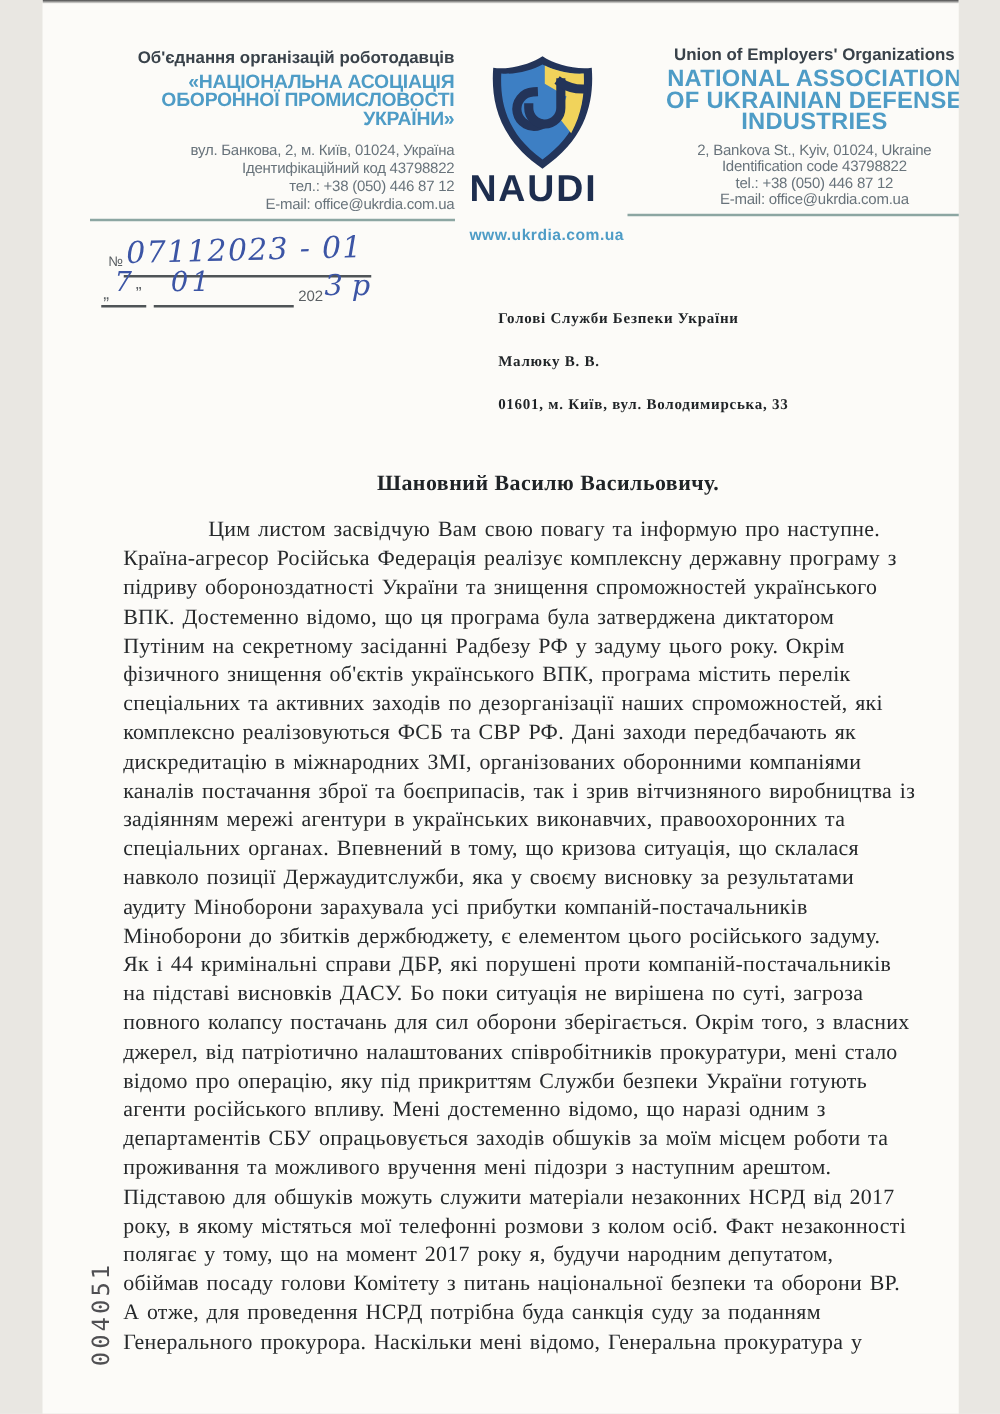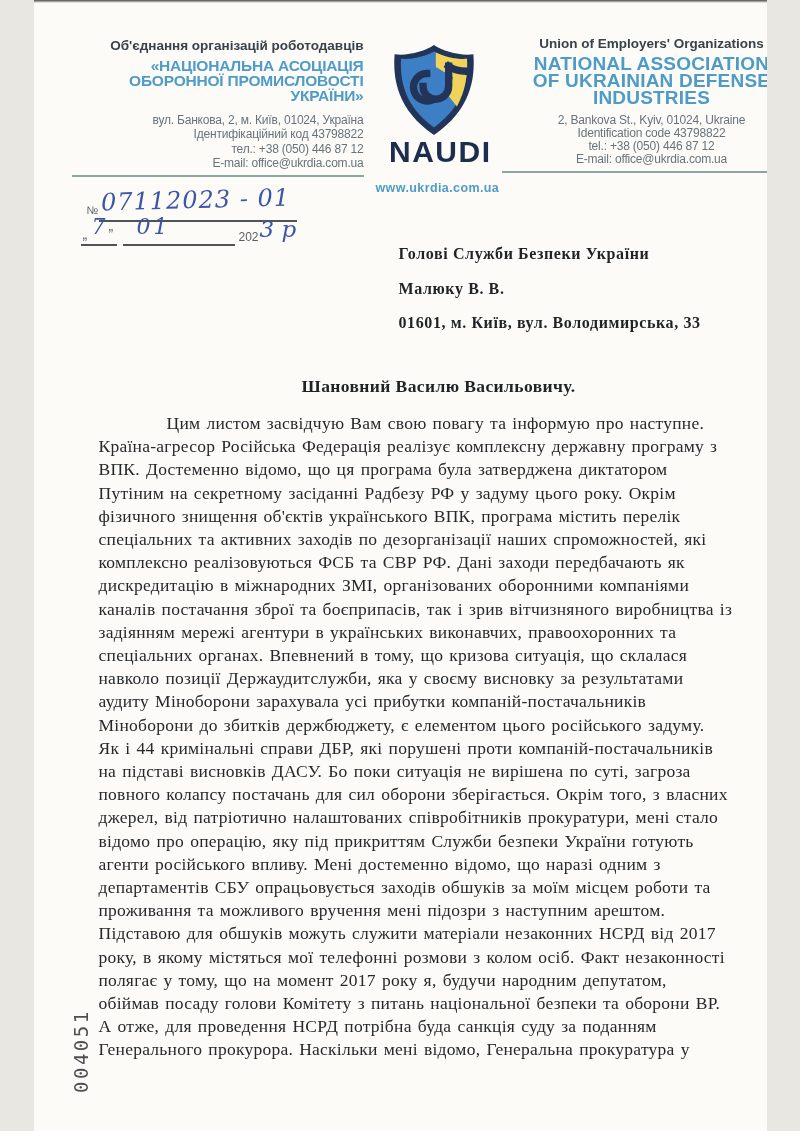--- a/index.html
+++ b/index.html
@@ -19,21 +19,21 @@
   .org-name { margin-top:5px; font-weight:bold; color:#4e9cc6; }
   .hdr-left .org-name { font-size:15.5px; line-height:15px; letter-spacing:-0.2px; }
   .hdr-right .org-name { font-size:19px; line-height:16.8px; letter-spacing:0.2px; }
   .addr { margin-top:10px; font-size:12px; line-height:14.4px; color:#68737b; letter-spacing:-0.2px; }
   .hdr-right .addr { margin-top:8px; line-height:13px; }
   .rule { position:absolute; height:2px; background:#8ca6a2; }
   .rule-left { left:38px; width:292px; top:175px; }
   .rule-right { left:468px; width:289px; top:171px; }
 
   
-  .logo { position:absolute; left:342px; top:44px; width:116px; text-align:right; }
+  .logo { position:absolute; left:342px; top:44px; width:116px; text-align:left; }
   .logo svg { display:block; margin:0 auto; }
   .logo-acronym { margin-top:1px; font-size:30px; font-weight:bold; color:#1d2d4e; letter-spacing:1.5px; line-height:30px; }
   .logo-site { margin-top:14px; font-size:12.5px; font-weight:bold; color:#4e9cc6; letter-spacing:0.4px; }
 
   
   .reg { position:absolute; left:45px; top:188px; width:250px; height:80px; }
   .reg .printed { position:absolute; color:#5a5f63; }
   .hand { font-family:"DejaVu Serif", serif; font-style:italic; color:#3c55a5; }
   .reg .no-label { left:8px; top:16px; font-size:11px; }
   .reg .no-value { position:absolute; left:22px; top:-2px; font-size:24px; letter-spacing:1px; transform:rotate(-1.5deg); white-space:nowrap; }
@@ -43,21 +43,21 @@
   .reg .q-close { left:30px; top:38px; font-size:14px; }
   .reg .day   { position:absolute; left:13px; top:26px; font-size:22px; }
   .reg .u2 { left:2px;  top:56px; width:36px; }
   .reg .month { position:absolute; left:58px; top:26px; font-size:22px; letter-spacing:3px; }
   .reg .u3 { left:44px; top:56px; width:112px; }
   .reg .year-printed { left:160px; top:42px; font-size:12px; }
   .reg .year-hand { position:absolute; left:181px; top:28px; font-size:23px; white-space:nowrap; }
 
   
   .recipient { position:absolute; left:365px; top:237px; font-family:"Liberation Serif", serif;
-    font-size:16px; font-weight:bold; color:#1f2326; line-height:34.5px; letter-spacing:0.6px; white-space:nowrap; }
+    font-size:12px; font-weight:bold; color:#1f2326; line-height:34.5px; letter-spacing:0.6px; white-space:nowrap; }
   .salutation { position:absolute; left:65px; top:376px; width:680px; text-align:center;
     font-family:"Liberation Serif", serif; font-size:17.5px; font-weight:bold; color:#1f2326; letter-spacing:0.4px; }
   .body-text { position:absolute; left:65px; top:412px; width:700px;
     font-family:"Liberation Serif", serif; font-size:17.5px; color:#26292b;
     letter-spacing:0.25px; word-spacing:1.5px; }
   .body-line { line-height:23.2px; white-space:nowrap; }
   .body-line:first-child { text-indent:68px; }
 
   
   .stamp { position:absolute; left:36px; top:1093px; width:0; height:0; }
@@ -134,20 +134,21 @@
       <div class="recipient-line">Голові Служби Безпеки України</div>
       <div class="recipient-line">Малюку В. В.</div>
       <div class="recipient-line">01601, м. Київ, вул. Володимирська, 33</div>
     </div>
 
   <div class="salutation">Шановний Василю Васильовичу.</div>
 
   <div class="body-text">
       <div class="body-line">Цим листом засвідчую Вам свою повагу та інформую про наступне.</div>
       <div class="body-line">Країна-агресор Російська Федерація реалізує комплексну державну програму з</div>
+      <div class="body-line">підриву обороноздатності України та знищення спроможностей українського</div>
       <div class="body-line">ВПК. Достеменно відомо, що ця програма була затверджена диктатором</div>
       <div class="body-line">Путіним на секретному засіданні Радбезу РФ у задуму цього року. Окрім</div>
       <div class="body-line">фізичного знищення об'єктів українського ВПК, програма містить перелік</div>
       <div class="body-line">спеціальних та активних заходів по дезорганізації наших спроможностей, які</div>
       <div class="body-line">комплексно реалізовуються ФСБ та СВР РФ. Дані заходи передбачають як</div>
       <div class="body-line">дискредитацію в міжнародних ЗМІ, організованих оборонними компаніями</div>
       <div class="body-line">каналів постачання зброї та боєприпасів, так і зрив вітчизняного виробництва із</div>
       <div class="body-line">задіянням мережі агентури в українських виконавчих, правоохоронних та</div>
       <div class="body-line">спеціальних органах. Впевнений в тому, що кризова ситуація, що склалася</div>
       <div class="body-line">навколо позиції Держаудитслужби, яка у своєму висновку за результатами</div>

